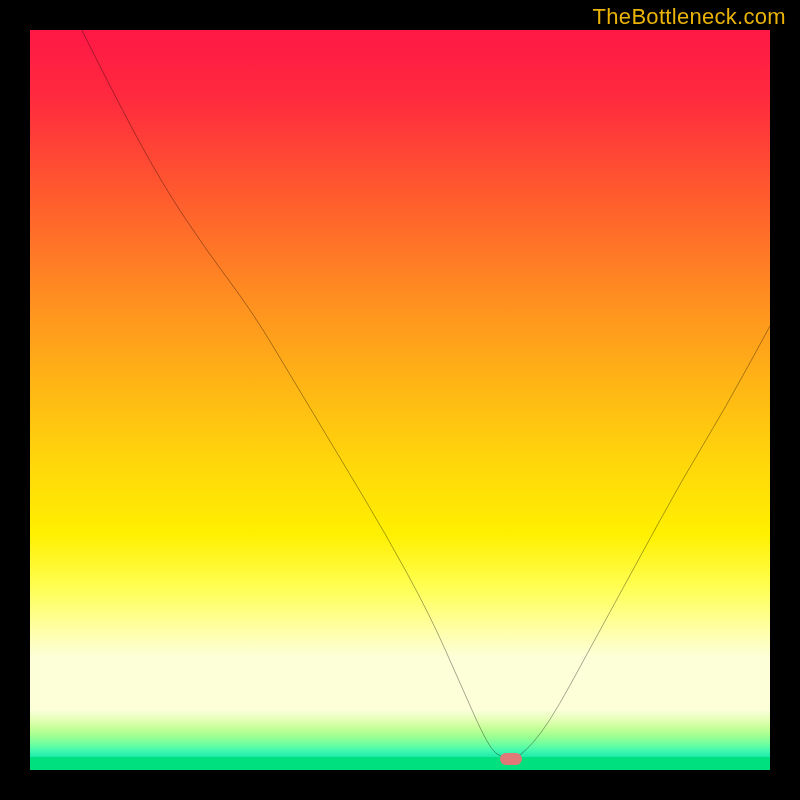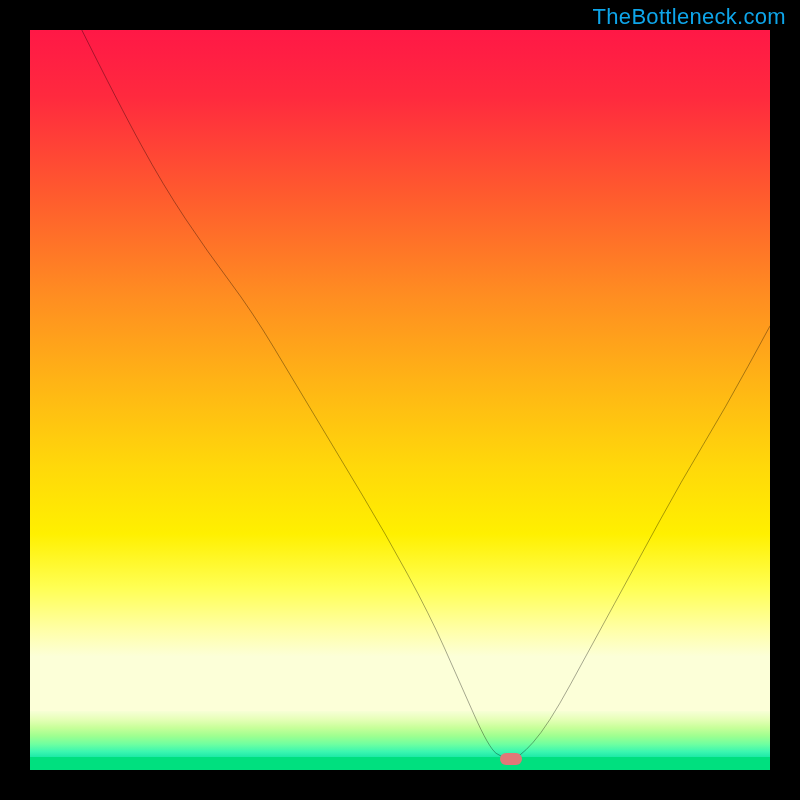--- a/index.html
+++ b/index.html
@@ -14,21 +14,21 @@
   .frame {
     position: relative;
     width: 800px;
     height: 800px;
     background: #000;
   }
   .watermark {
     position: absolute;
     top: 4px;
     right: 14px;
-    color: #0ea5e9;
+    color: #eab308;
     font-size: 22px;
     letter-spacing: 0.3px;
     font-weight: 400;
   }
   .plot {
     position: absolute;
     left: 30px;
     top: 30px;
     width: 740px;
     height: 740px;

